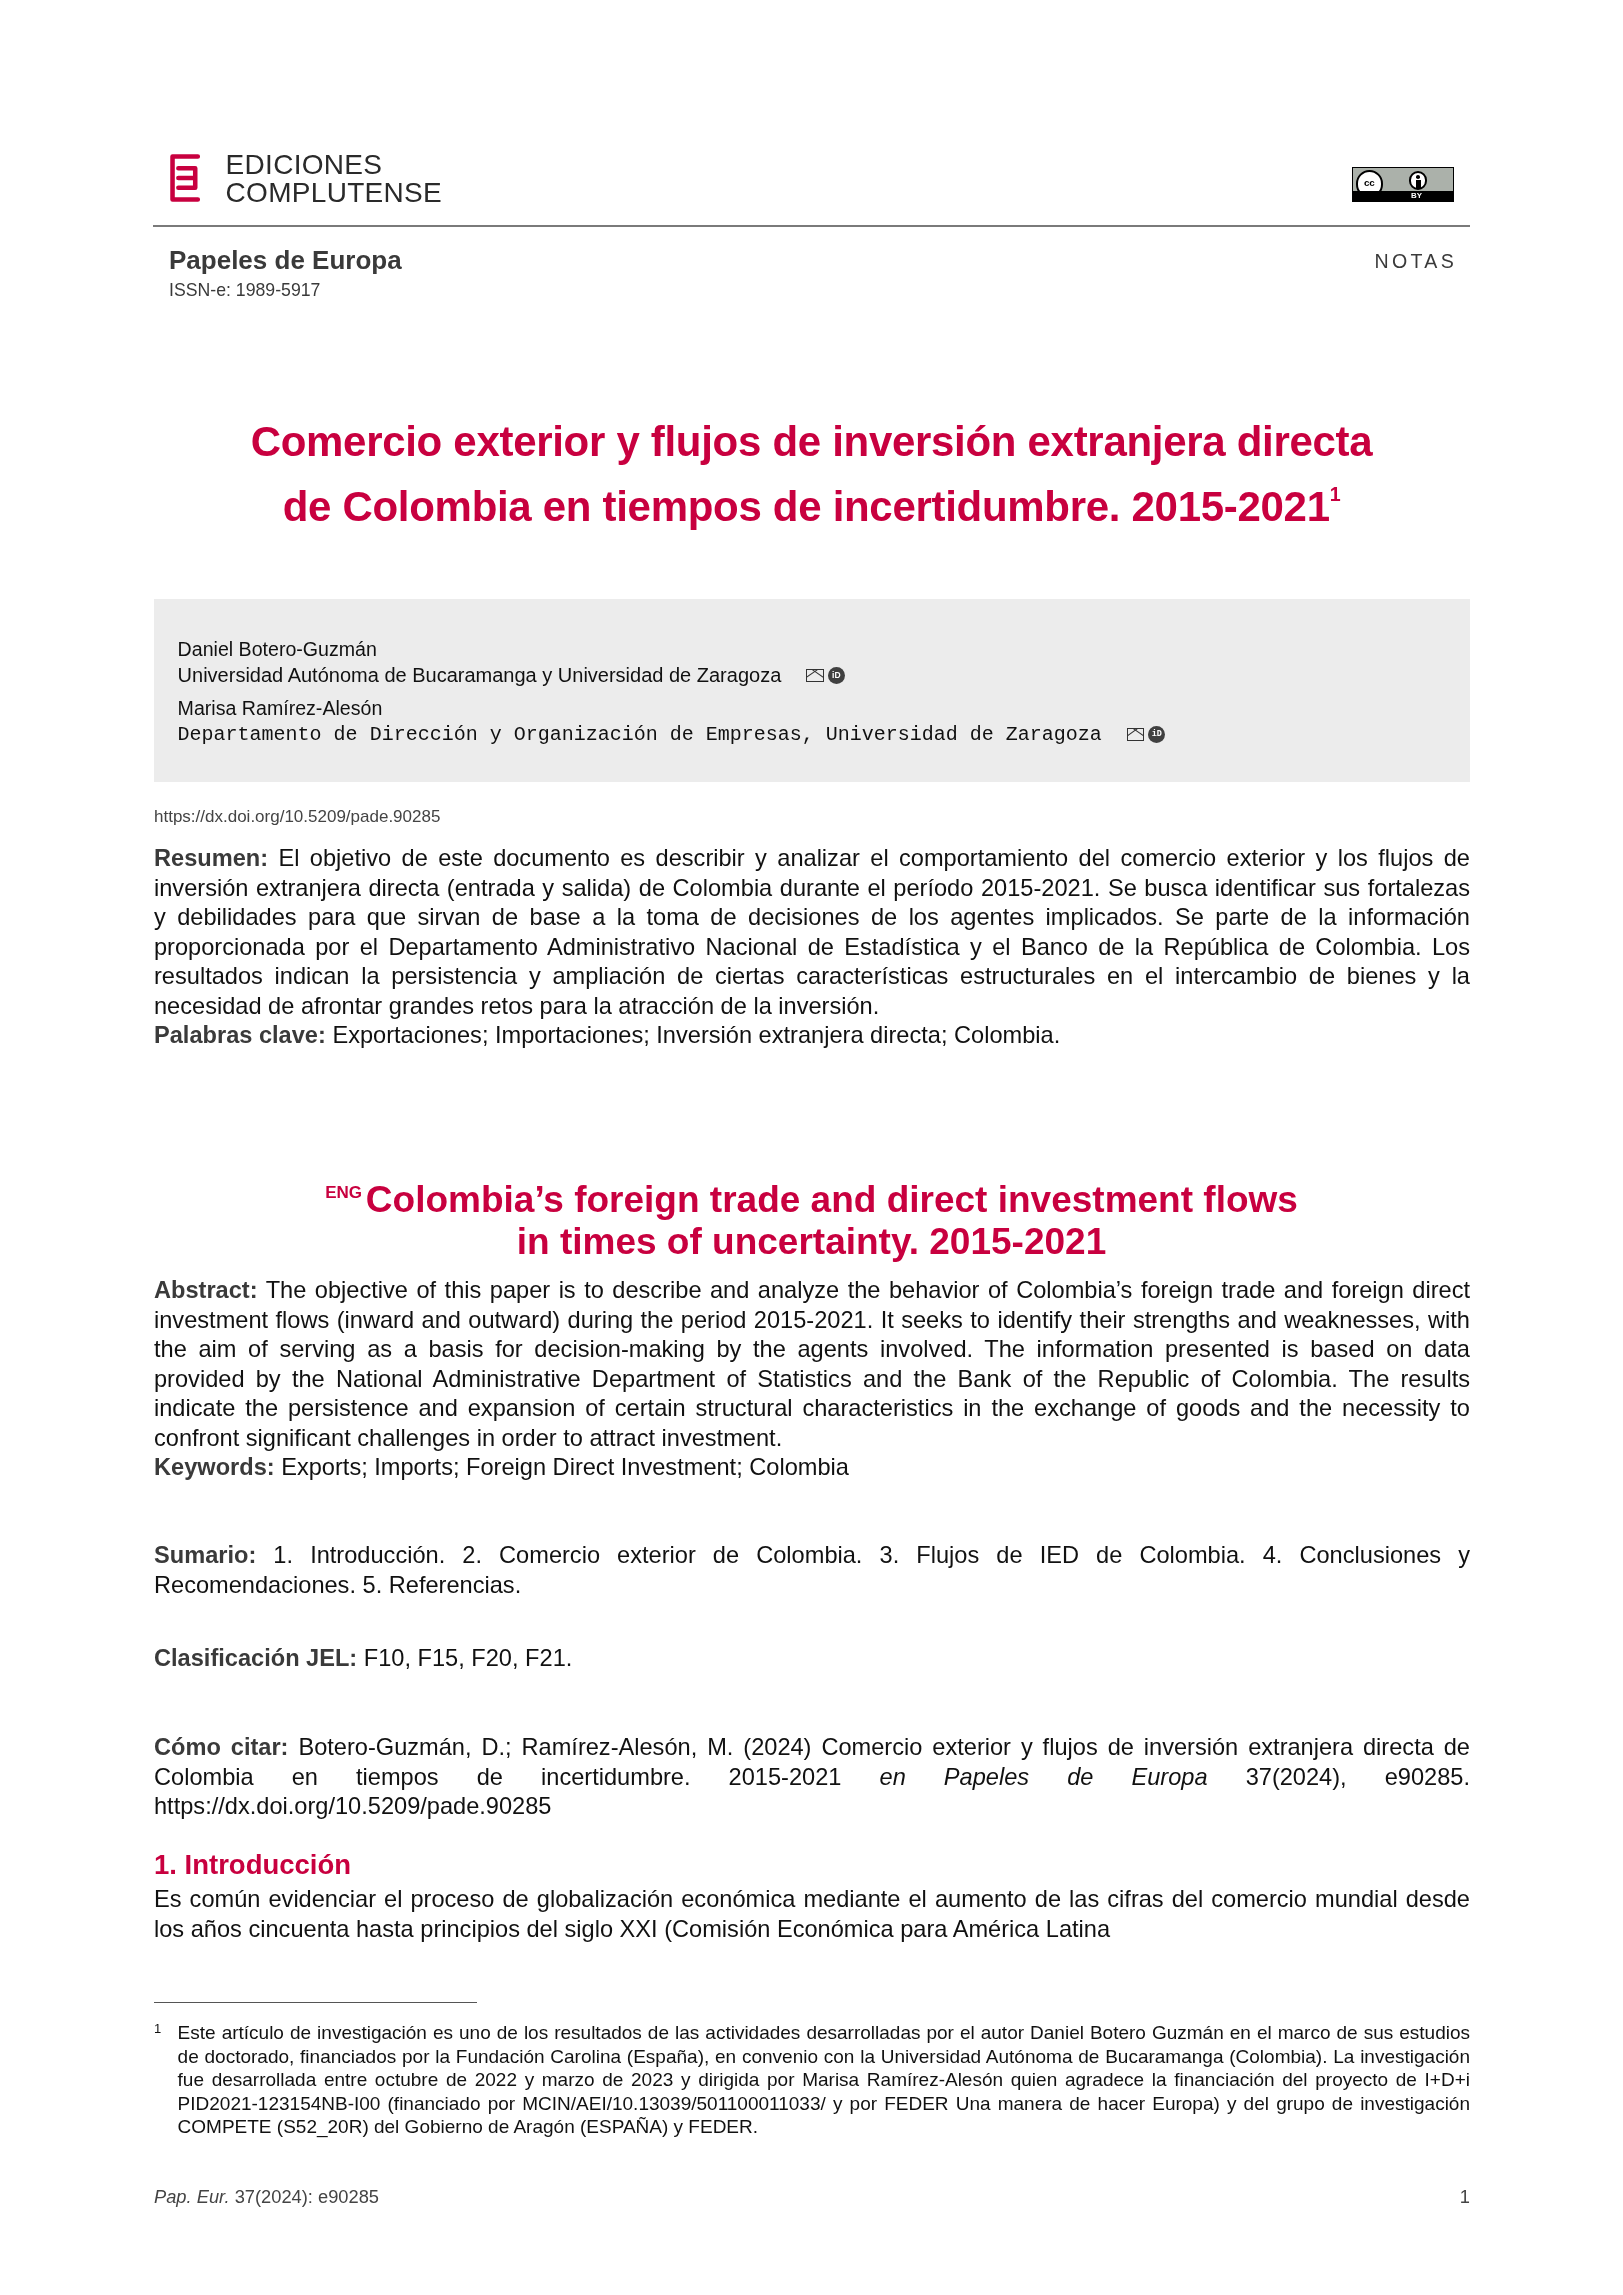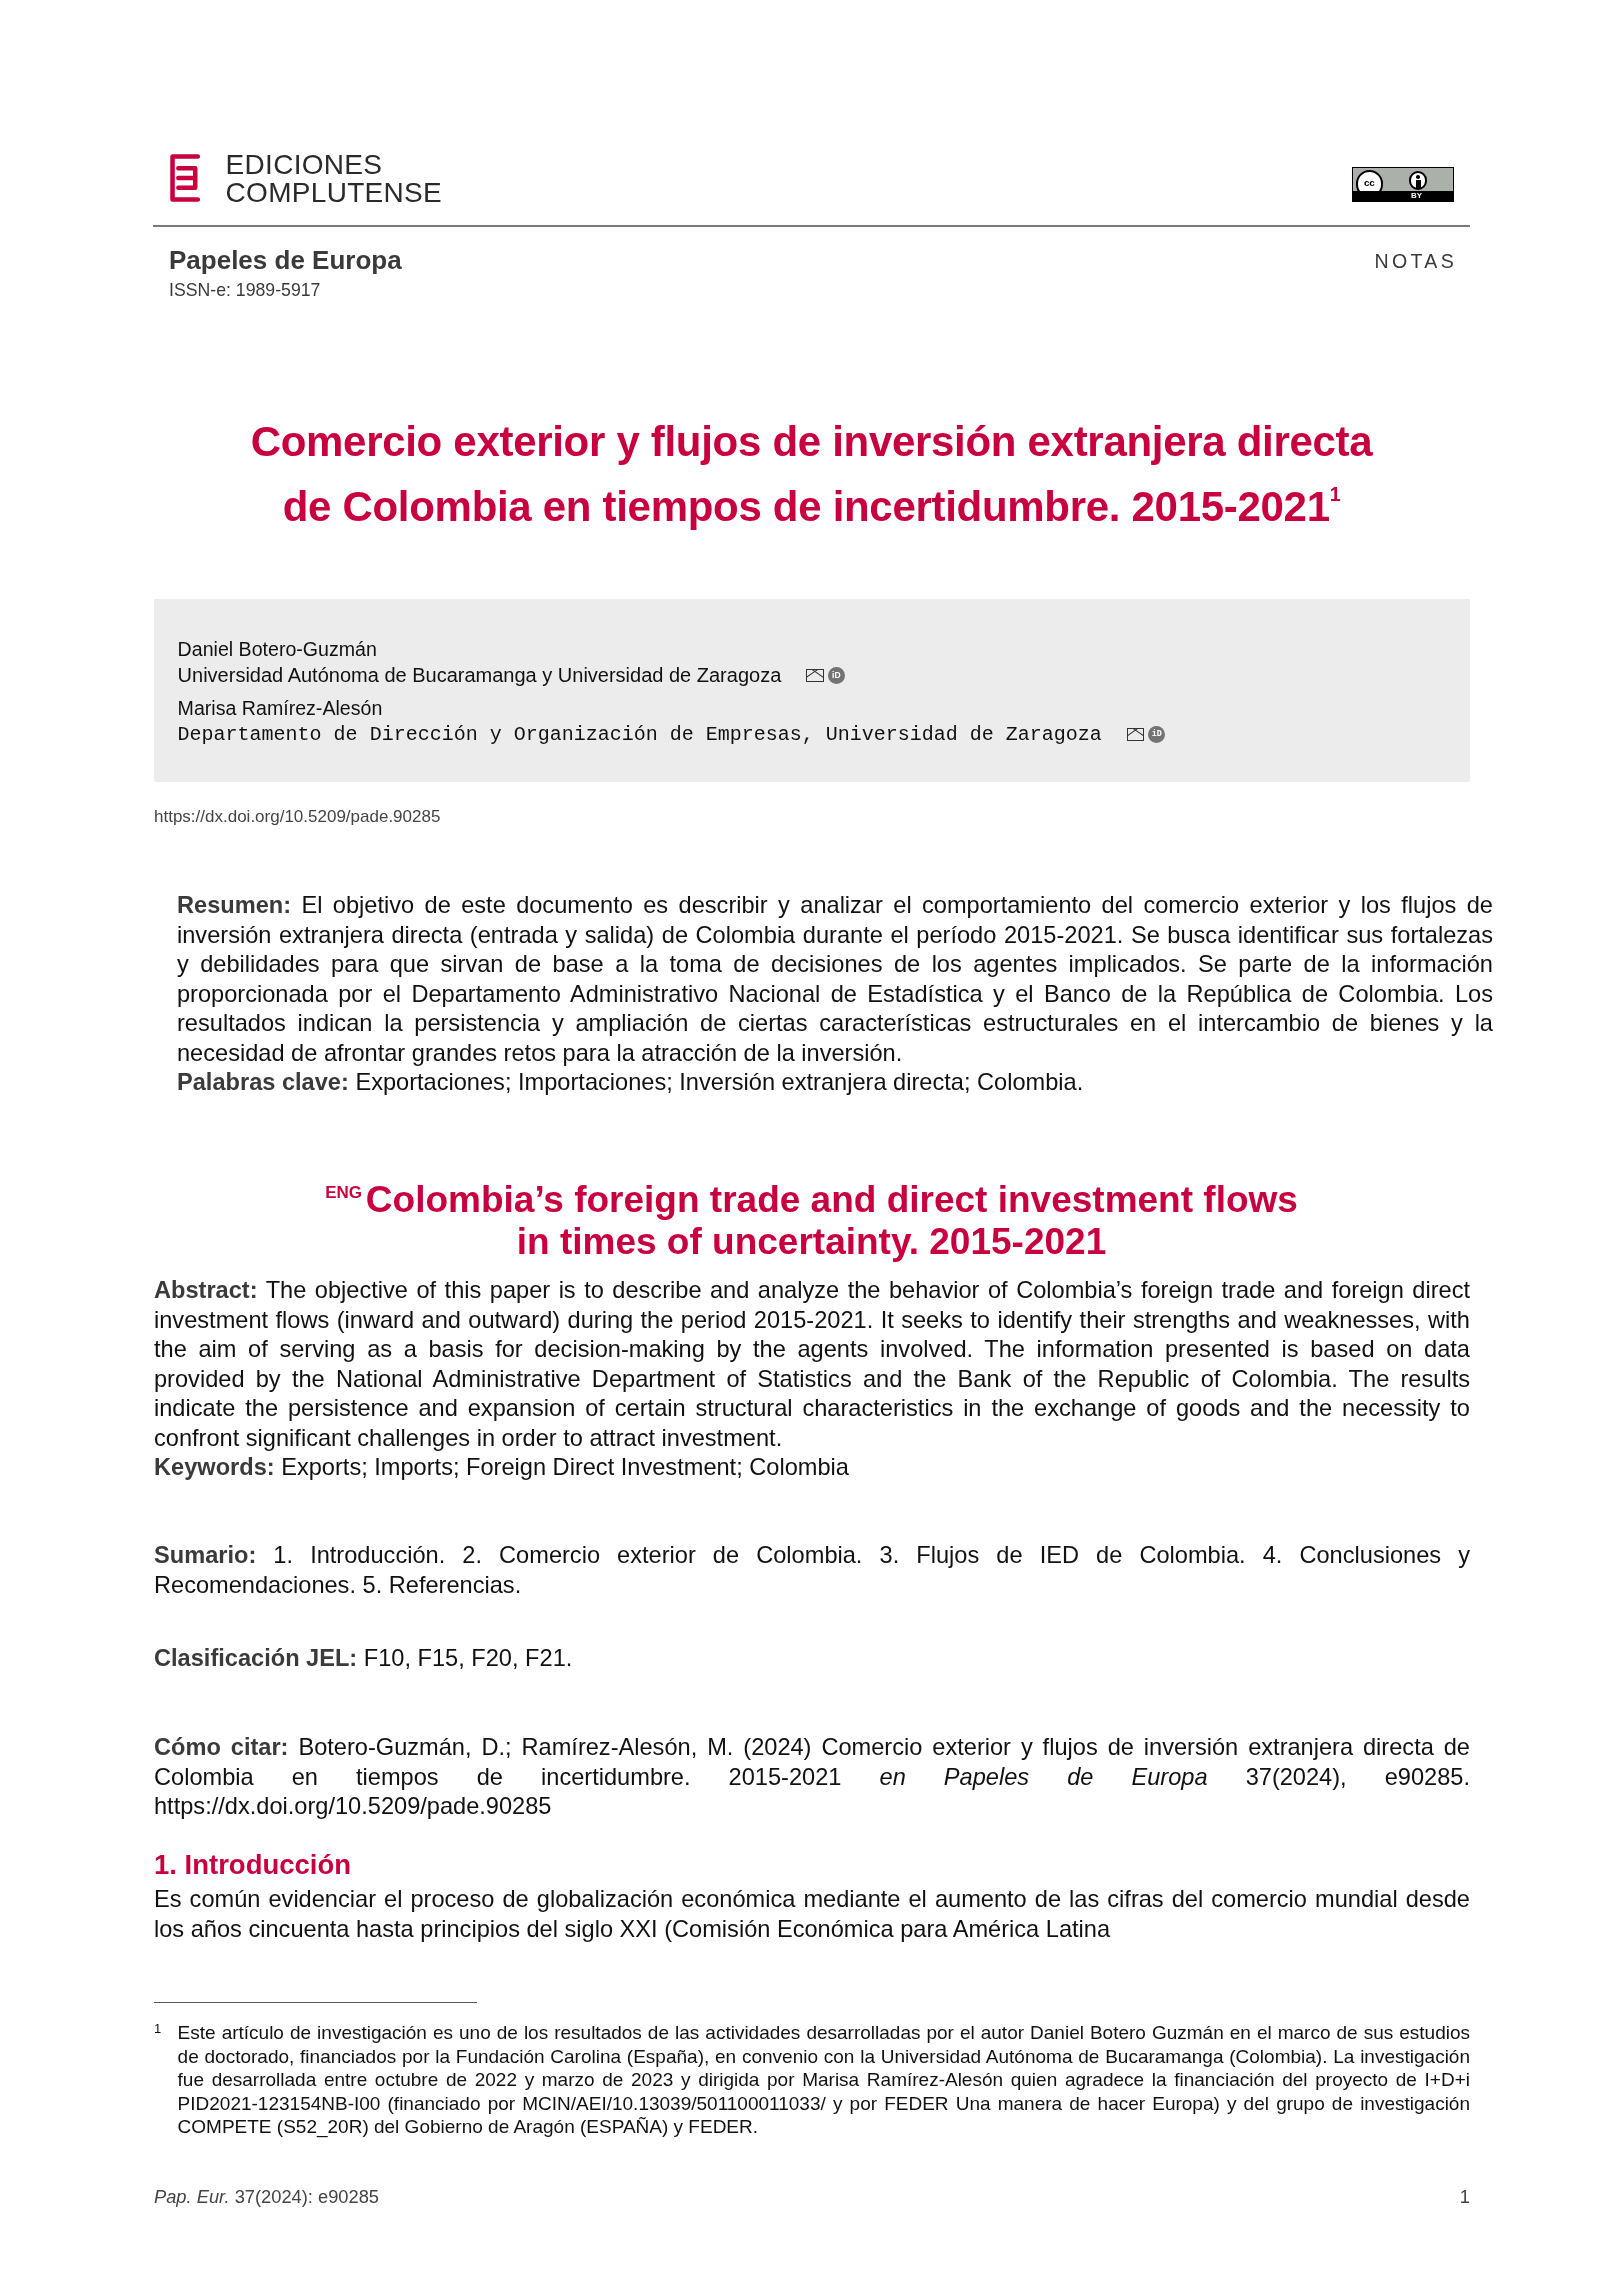--- a/index.html
+++ b/index.html
@@ -27,21 +27,21 @@
   .main-title sup { font-size: 19.6px; vertical-align: 19.6px; }
 
   .author-box { position: absolute; left: 154px; top: 599px; width: 1316px; height: 183px; background: #ececec; }
   .author-name { position: absolute; left: 23.6px; font-size: 19.6px; font-weight: normal; color: #111; }
   .author-affil { position: absolute; left: 23.6px; font-size: 20px; color: #111; white-space: nowrap; display: flex; align-items: center; }
   .icons { display: inline-flex; align-items: center; margin-left: 25px; gap: 3.9px; }
   .mail-icon { width: 17.7px; height: 12.4px; border: 1.3px solid #333; position: relative; overflow: hidden; background: transparent; }
   .mail-icon::before, .mail-icon::after { content: ""; position: absolute; top: -1.3px; width: 1.3px; height: 15.7px; background: #333; }
   .mail-icon::before { left: 3.9px; transform: rotate(-55deg); transform-origin: top; }
   .mail-icon::after { right: 3.9px; transform: rotate(55deg); transform-origin: top; }
-  .orcid-icon { width: 17px; height: 17px; border-radius: 50%; background: #737373; color: #fff; font-size: 8.5px; font-weight: bold; line-height: 17px; text-align: center; }
+  .orcid-icon { width: 17px; height: 17px; border-radius: 50%; background: #404040; color: #fff; font-size: 8.5px; font-weight: bold; line-height: 17px; text-align: center; }
 
   .doi-line { position: absolute; left: 154px; top: 807px; font-size: 17px; color: #444; }
 
   .abstract { position: absolute; left: 154px; width: 1316px; font-size: 23.6px; line-height: 29.5px; text-align: justify; color: #111; }
   .abstract b { color: #3a3a3a; }
 
   .eng-title { position: absolute; left: 153px; width: 1317px; top: 1172px; text-align: center; font-size: 37px; line-height: 42px; font-weight: bold; color: #c8003f; }
   .eng-title .tag { font-size: 17px; vertical-align: 14.4px; margin-right: 3.9px; }
 
   .intro-heading { position: absolute; left: 154px; top: 1849px; font-size: 27.5px; font-weight: bold; color: #c8003f; }
@@ -99,21 +99,21 @@
     <span>Departamento de Dirección y Organización de Empresas, Universidad de Zaragoza</span>
     <span class="icons">
       <span class="mail-icon"></span>
       <span class="orcid-icon">iD</span>
     </span>
   </div>
 </div>
 
 <div class="doi-line">https://dx.doi.org/10.5209/pade.90285</div>
 
-<div class="abstract" style="top:891px;margin-left:23px;">
+<div class="abstract" style="top:844px;">
   <b>Resumen:</b>
   <span>El objetivo de este documento es describir y analizar el comportamiento del comercio exterior y los flujos de inversión extranjera directa (entrada y salida) de Colombia durante el período 2015-2021. Se busca identificar sus fortalezas y debilidades para que sirvan de base a la toma de decisiones de los agentes implicados. Se parte de la información proporcionada por el Departamento Administrativo Nacional de Estadística y el Banco de la República de Colombia. Los resultados indican la persistencia y ampliación de ciertas características estructurales en el intercambio de bienes y la necesidad de afrontar grandes retos para la atracción de la inversión.</span>
   <br>
   <b>Palabras clave:</b>
   <span>Exportaciones; Importaciones; Inversión extranjera directa; Colombia.</span>
 </div>
 
 <div class="eng-title">
   <div><span class="tag">ENG</span><span>Colombia’s foreign trade and direct investment flows</span></div>
   <div>in times of uncertainty. 2015-2021</div>

